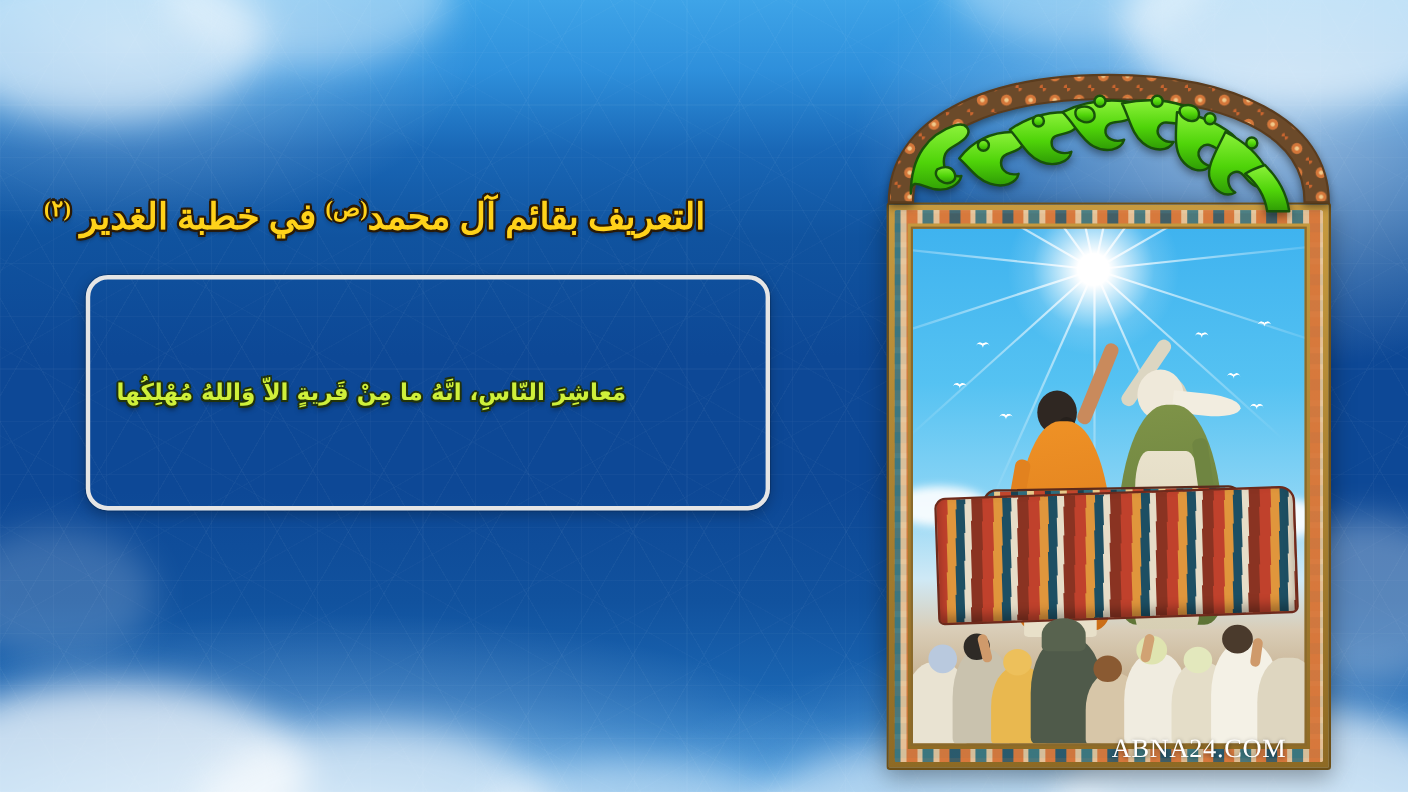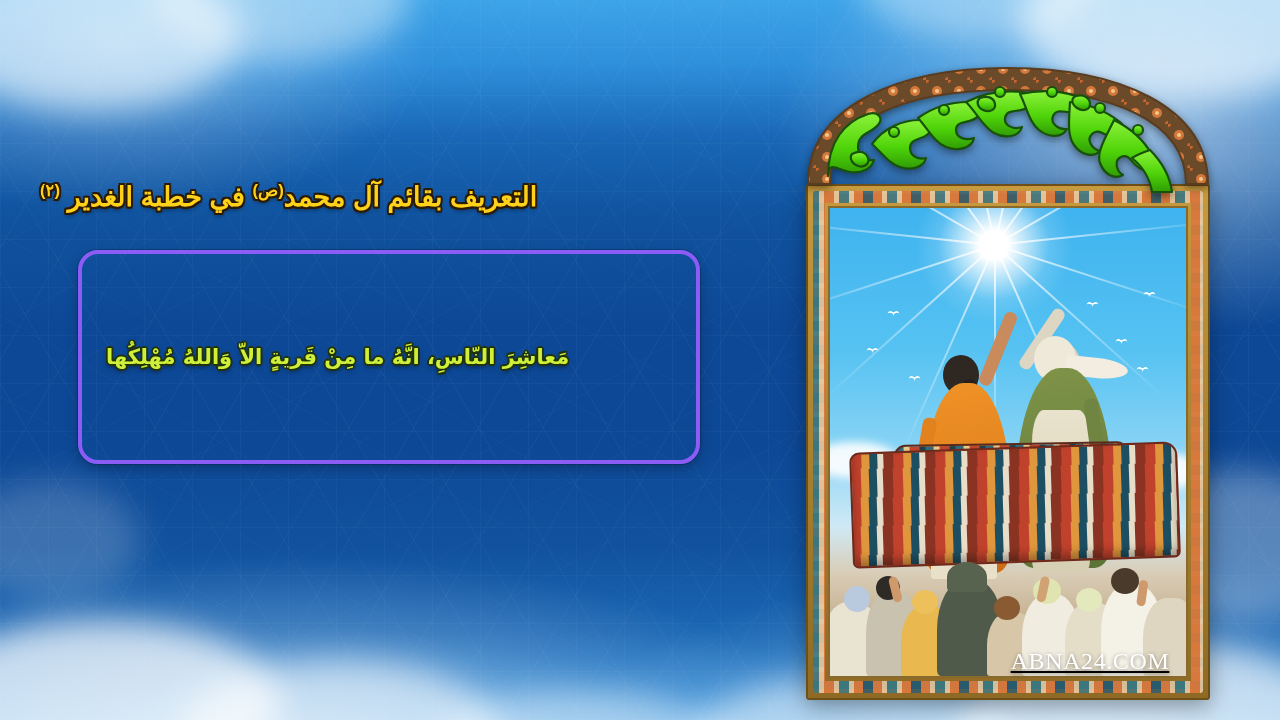--- a/index.html
+++ b/index.html
@@ -38,36 +38,36 @@
   .clouds{position:absolute;inset:0;pointer-events:none;}
   .cl{position:absolute;border-radius:50%;background:#ffffff;filter:blur(16px);}
 
   
   .title-wrap{
     position:absolute;left:40px;top:168px;width:700px;height:48px;
     display:flex;align-items:center;justify-content:flex-end;
     direction:rtl;
   }
   .title{
-    font-family:Liberation Sans, sans-serif;
-    font-size:27px;font-weight:bold;color:#ffd21a;
+    font-family:Liberation Serif, serif;
+    font-size:33px;font-weight:bold;color:#ffd21a;
     letter-spacing:0px;line-height:1.1;white-space:nowrap;
     text-shadow:
       -1.6px -1.6px 0 #2b1a06, 1.6px -1.6px 0 #2b1a06,
       -1.6px  1.6px 0 #2b1a06, 1.6px  1.6px 0 #2b1a06,
        0 -2px 0 #2b1a06, 0 2px 0 #2b1a06, -2px 0 0 #2b1a06, 2px 0 0 #2b1a06,
        0 3px 4px rgba(0,0,0,.45);
     margin-top: 11px;
   }
   .title sup{font-size:.62em;vertical-align:super;}
 
   
   .quote-box{
     position:absolute;left:78px;top:250px;width:622px;height:214px;
-    border:4px solid #8b5cf6;border-radius:20px;
+    border:4px solid #e5e5e5;border-radius:20px;
     box-sizing:border-box;
     box-shadow:0 0 0 1px rgba(0,0,0,.18), 0 4px 12px rgba(0,0,0,.25);
     display:flex;align-items:center;justify-content:center;
     direction:rtl;
     padding:8px 24px;
   }
   .quote-text{
     font-family:"DejaVu Sans", sans-serif;
     font-size:21px;font-weight:bold;color:#cff03a;
     line-height:1.95;text-align:justify;text-align-last:justify;
@@ -166,22 +166,22 @@
     transform:rotate(-1deg);
   }
   
   .crowd{position:absolute;left:0;right:0;bottom:0;height:27%;overflow:hidden;}
   .person{position:absolute;bottom:0;border-radius:42% 42% 6% 6% / 52% 52% 6% 6%;}
   .phead{position:absolute;border-radius:50%;}
   .phand{position:absolute;width:9px;height:26px;border-radius:5px;transform-origin:bottom center;}
 
   
   .watermark{
-    position:absolute;left:990px;top:646px;width:200px;height:30px;
-    display:flex;align-items:center;justify-content:center;text-decoration:underline;
+    position:absolute;left:990px;top:666px;width:200px;height:30px;
+    display:flex;align-items:center;justify-content:center;
   }
   .watermark span{
     font-family:"Liberation Serif", serif;
     font-size:24px;font-weight:normal;color:#ffffff;letter-spacing:.6px;
     text-shadow:0 1px 4px rgba(0,0,0,.45);
   }
   .calli{filter:drop-shadow(0 3px 4px rgba(0,0,0,.45));}
 </style>
 </head>
 <body>

